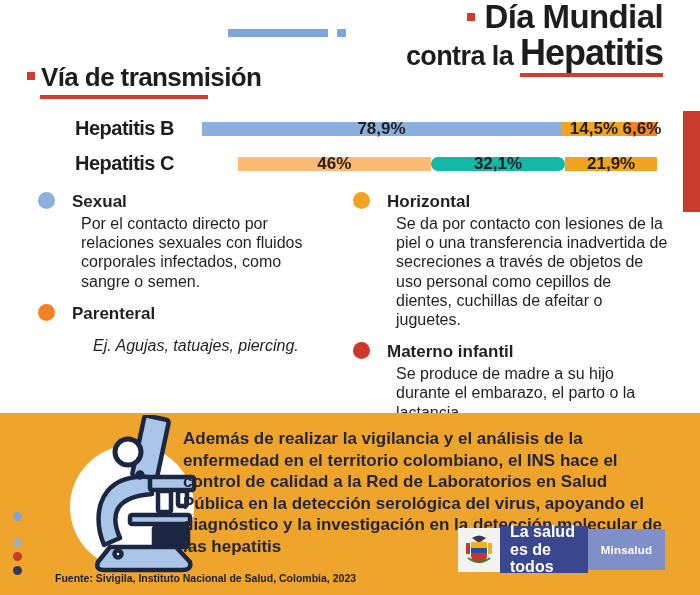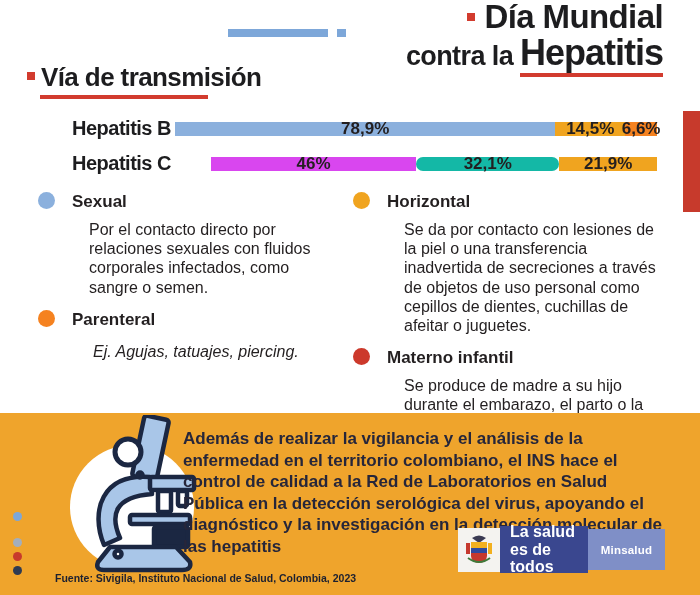--- a/index.html
+++ b/index.html
@@ -19,35 +19,35 @@
 
   
   .section-title{position:absolute;left:27px;top:62px;font-size:26px;font-weight:800;
                  letter-spacing:-0.6px;color:#1d1d1f;}
   .section-title .sq-bullet{vertical-align:6px;margin-right:6px;}
   .section-underline{position:absolute;left:40px;top:95px;width:168px;height:4px;background:#d23b2e;}
 
   
   .chart{position:absolute;left:0;top:115px;width:657px;}
   .bar-row{display:flex;align-items:center;height:27px;margin-bottom:8px;}
-  .bar-label{width:175px;text-align:right;padding-right:4px;box-sizing:border-box;
+  .bar-label{width:202px;text-align:right;padding-right:28px;box-sizing:border-box;
              font-weight:800;font-size:20px;letter-spacing:-0.5px;color:#1d1d1f;}
   .bar-track{flex:1;height:14px;display:flex;}
   .bar-seg{display:flex;align-items:center;justify-content:center;height:100%;}
   .bar-seg span{font-weight:800;font-size:17px;color:#231f20;white-space:nowrap;}
   .red-strip{position:absolute;right:0;top:111px;width:17px;height:101px;background:#c73a2c;}
 
   
   .legend{position:absolute;left:38px;top:192px;width:630px;display:flex;}
   .legend-col{width:50%;box-sizing:border-box;}
   .legend-col[data-legend-col="left"]{padding-right:26px;}
   .legend-item{position:relative;padding-left:34px;margin-bottom:13px;}
   .legend-dot{position:absolute;left:0;top:0;width:17px;height:17px;border-radius:50%;}
   .legend-title{font-weight:700;font-size:17px;margin:0 0 2px;color:#231f20;}
-  .legend-text{font-size:16px;line-height:1.2;margin:8px;padding-left:9px;color:#231f20;}
+  .legend-text{font-size:16px;line-height:1.2;margin:0;padding-left:9px;color:#231f20;}
   .legend-example{font-size:16px;line-height:1.2;margin:12px;padding-left:9px;font-style:italic;}
 
   
   .banner{position:absolute;left:0;top:413px;width:700px;height:182px;background:#efa42c;}
   .scope{position:absolute;left:58px;top:2px;width:152px;height:168px;}
   .banner-text{position:absolute;left:183px;top:15px;width:484px;font-size:17px;font-weight:700;
                line-height:1.27;color:#26263a;}
   .banner-dots{position:absolute;left:13px;top:99px;}
   .banner-dots span{display:block;width:9px;height:9px;border-radius:50%;margin-bottom:5px;}
   .banner-dots span:first-child{margin-bottom:17px;}
@@ -90,21 +90,21 @@
               <span>14,5%</span>
             </div>
             <div class="bar-seg" style="width: 6.6%; background: rgb(245, 130, 32);">
               <span>6,6%</span>
             </div>
           </div>
         </div>
         <div class="bar-row">
           <div class="bar-label">Hepatitis C</div>
           <div class="bar-track">
-            <div class="bar-seg" style="width: 46%; background: #d946ef; margin-left: 36px;">
+            <div class="bar-seg" style="width: 46%; background: #fdba74; margin-left: 36px;">
               <span>46%</span>
             </div>
             <div class="bar-seg" style="width: 32.1%; background: #14b8a6; border-radius: 12px;">
               <span>32,1%</span>
             </div>
             <div class="bar-seg" style="width: 21.9%; background: rgb(240, 164, 31);">
               <span>21,9%</span>
             </div>
           </div>
         </div>

